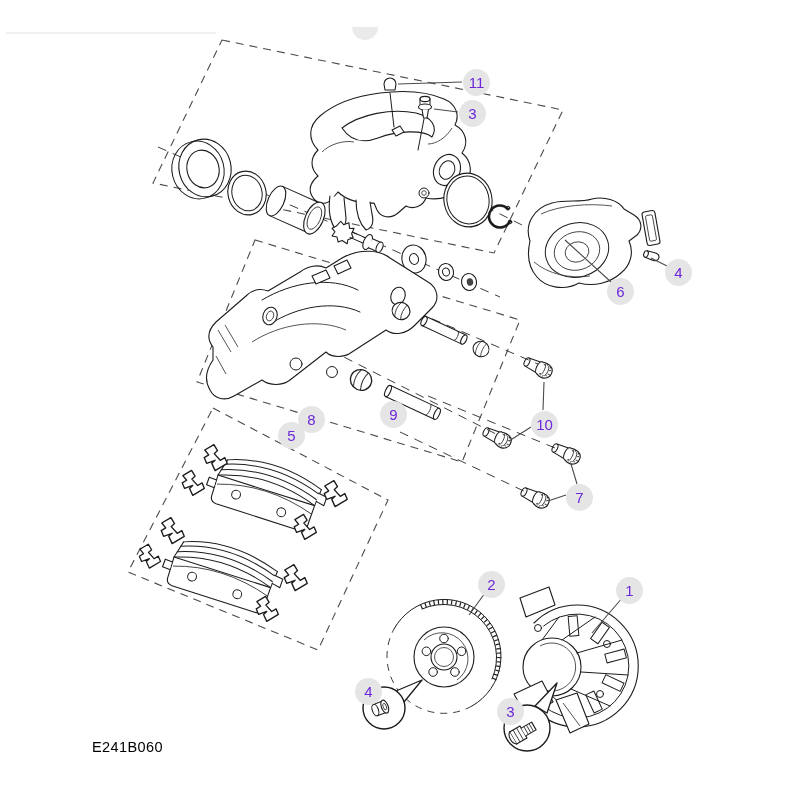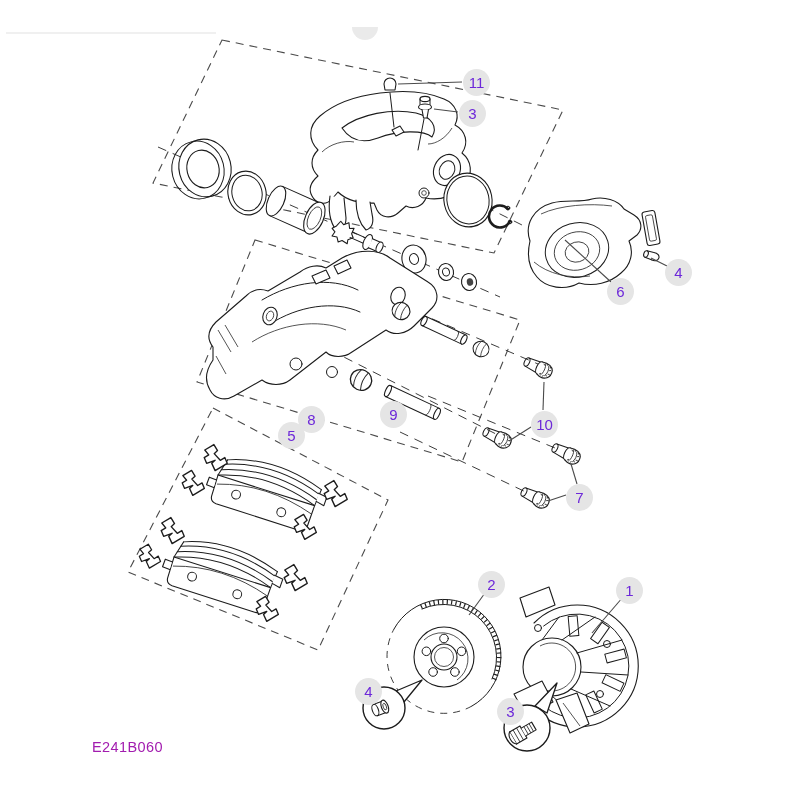--- a/index.html
+++ b/index.html
@@ -2,21 +2,21 @@
 <html><head>
 <meta charset="utf-8">
 <style>
   html,body{margin:0;padding:0;background:#ffffff;}
   .stage{position:relative;width:800px;height:801px;background:#ffffff;overflow:hidden;
          font-family:"Liberation Sans",sans-serif;}
   .stage svg{position:absolute;left:0;top:0;}
   .badge{position:absolute;width:27px;height:27px;border-radius:50%;
          background:#e5e5e5;color:#6d28d9;font-size:15px;line-height:27px;
          text-align:center;font-family:"Liberation Sans",sans-serif;user-select:none;}
-  .figure-code{position:absolute;left:92px;top:739px;font-size:14.5px;color:#a21caf;
+  .figure-code{position:absolute;left:92px;top:739px;font-size:14.5px;color:#000000;
                letter-spacing:.4px;font-family:"Liberation Sans",sans-serif;}
   
   .part{stroke:#1c1c1c;stroke-width:1.1;fill:#ffffff;stroke-linejoin:round;stroke-linecap:round;}
   .partln{stroke:#1c1c1c;stroke-width:1;fill:none;stroke-linejoin:round;stroke-linecap:round;}
   .thin{stroke:#2a2a2a;stroke-width:.8;fill:none;}
   .dashbox{stroke:#4a4a4a;stroke-width:1.1;fill:none;stroke-dasharray:8 6;}
   .axis{stroke:#3d3d3d;stroke-width:1;fill:none;stroke-dasharray:9 7;}
   .leader{stroke:#4a4a4a;stroke-width:1.1;fill:none;}
 </style>
 </head>

